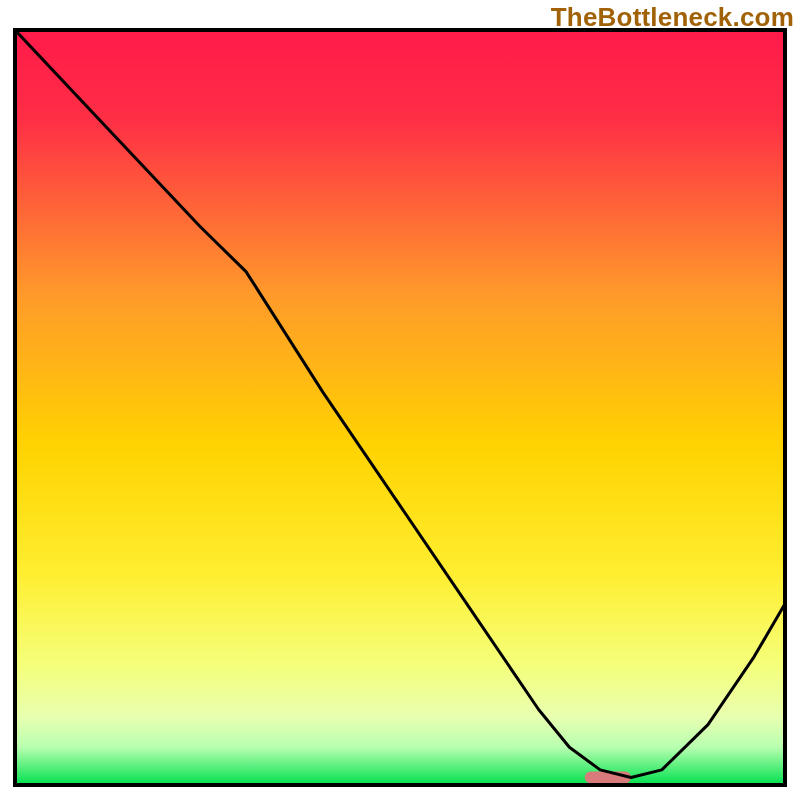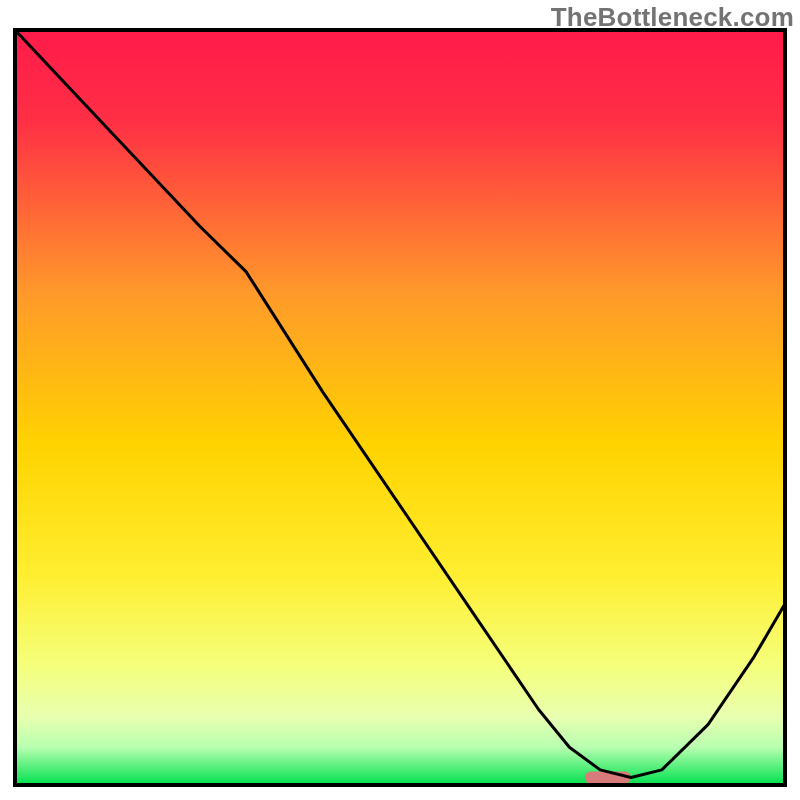--- a/index.html
+++ b/index.html
@@ -15,21 +15,21 @@
     width: 800px;
     height: 800px;
     box-sizing: border-box;
   }
   .watermark {
     position: absolute;
     top: 2px;
     right: 6px;
     font-size: 26px;
     font-weight: bold;
-    color: #737373;
+    color: #a16207;
     letter-spacing: 0.2px;
     z-index: 10;
   }
   svg.chart {
     position: absolute;
     top: 0;
     left: 0;
     width: 800px;
     height: 800px;
     display: block;

